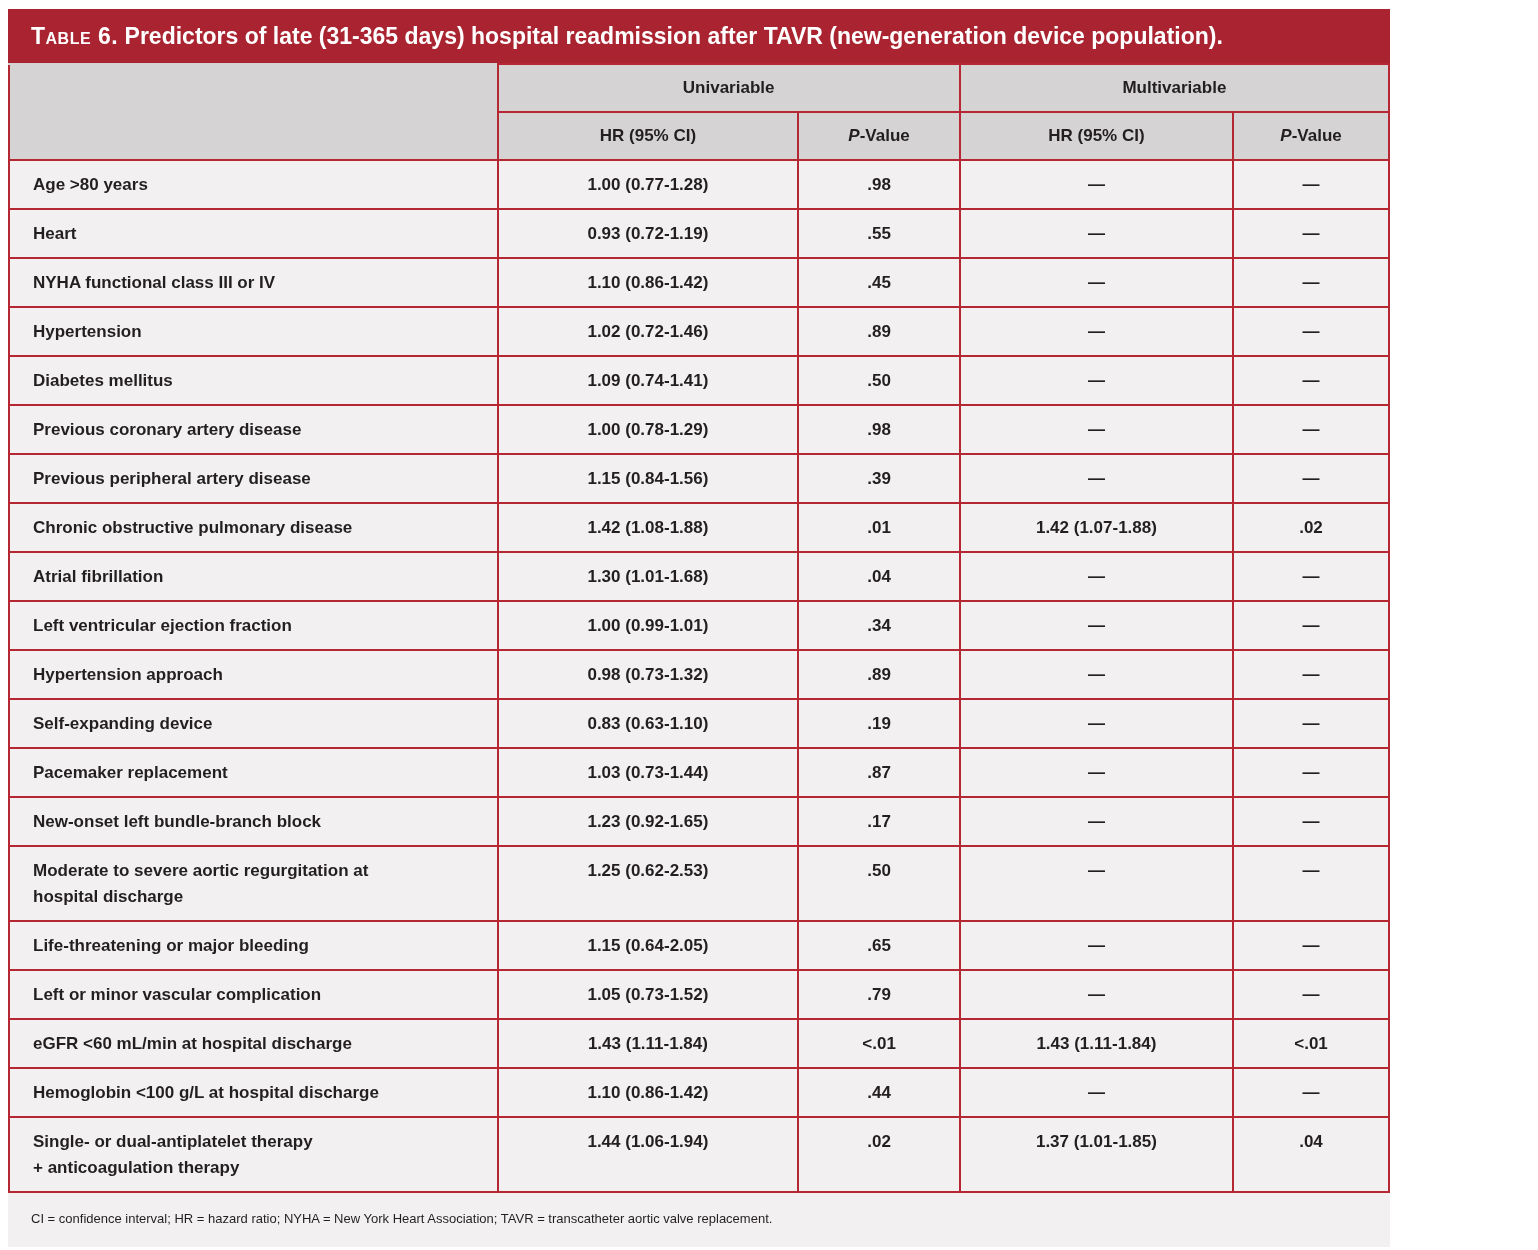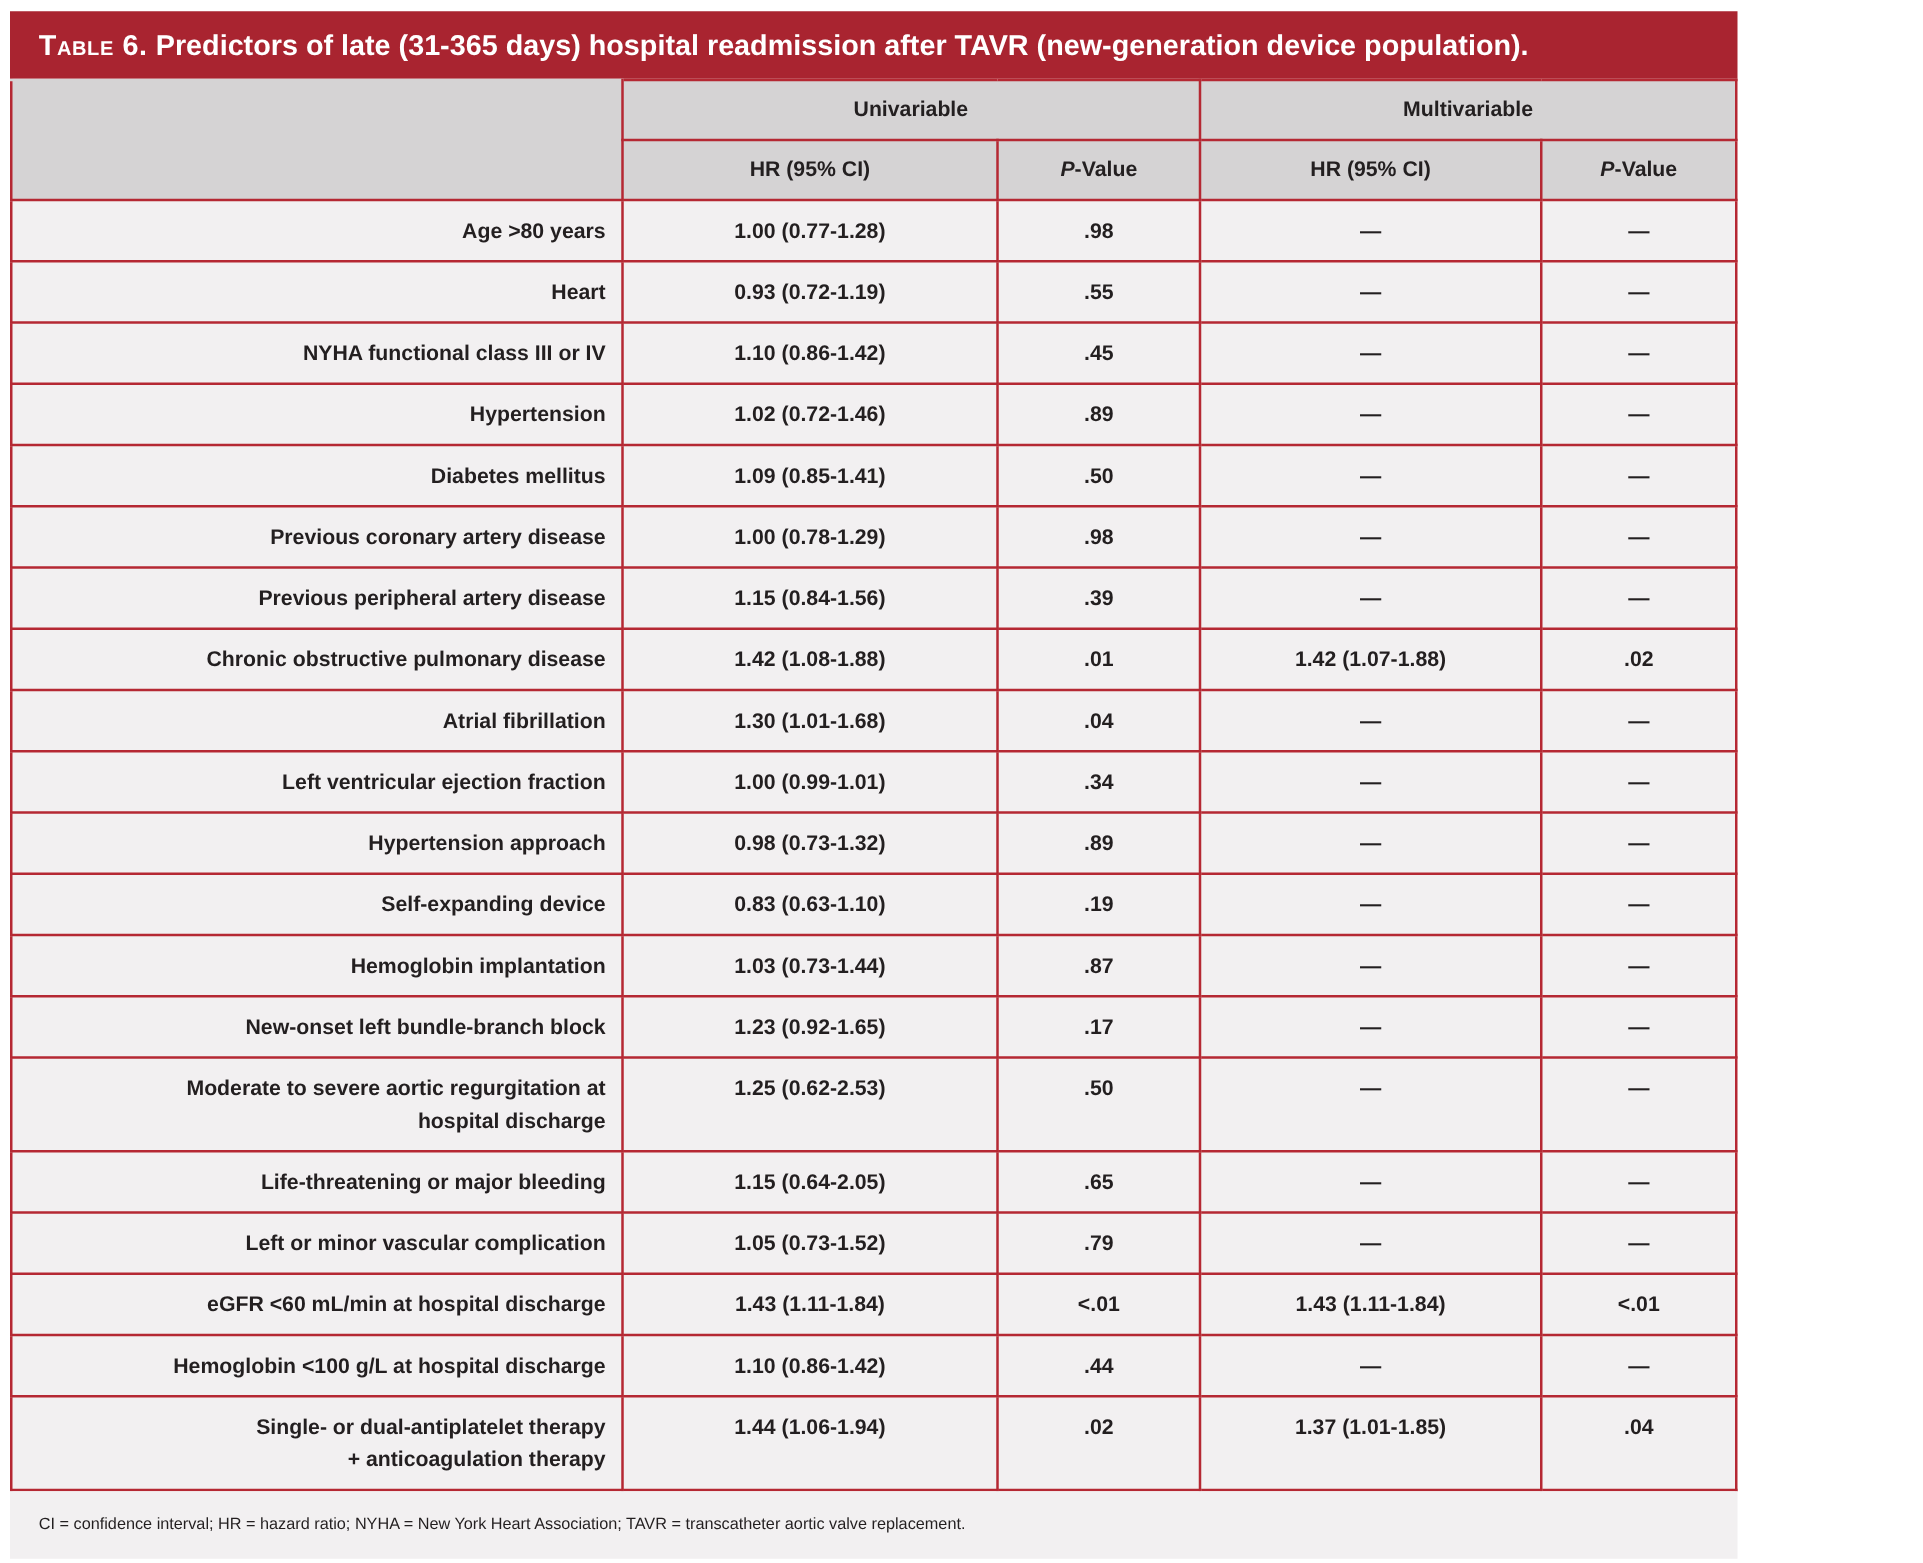--- a/index.html
+++ b/index.html
@@ -48,21 +48,21 @@
     line-height: 26px;
   }
   thead th.corner-cell { border-top-color: var(--header-bg, #d5d3d4); }
   tbody td {
     background: var(--row-bg, #f2f0f1);
     vertical-align: top;
     line-height: 26px;
     font-weight: 700;
   }
   td.label-cell {
-    text-align: right;
+    text-align: left;
     padding: 11px 12px 10px 23px;
     white-space: pre-line;
   }
   td.value-cell {
     text-align: center;
     padding: 11px 8px 10px 8px;
   }
   .p-italic { font-style: italic; }
   .footnote {
     background: var(--row-bg, #f2f0f1);
@@ -127,21 +127,21 @@
   </tr>
         <tr>
     <td class="label-cell">Hypertension</td>
     <td class="value-cell">1.02 (0.72-1.46)</td>
     <td class="value-cell">.89</td>
     <td class="value-cell">—</td>
     <td class="value-cell">—</td>
   </tr>
         <tr>
     <td class="label-cell">Diabetes mellitus</td>
-    <td class="value-cell">1.09 (0.85-1.41)</td>
+    <td class="value-cell">1.09 (0.74-1.41)</td>
     <td class="value-cell">.50</td>
     <td class="value-cell">—</td>
     <td class="value-cell">—</td>
   </tr>
         <tr>
     <td class="label-cell">Previous coronary artery disease</td>
     <td class="value-cell">1.00 (0.78-1.29)</td>
     <td class="value-cell">.98</td>
     <td class="value-cell">—</td>
     <td class="value-cell">—</td>
@@ -182,21 +182,21 @@
     <td class="value-cell">—</td>
   </tr>
         <tr>
     <td class="label-cell">Self-expanding device</td>
     <td class="value-cell">0.83 (0.63-1.10)</td>
     <td class="value-cell">.19</td>
     <td class="value-cell">—</td>
     <td class="value-cell">—</td>
   </tr>
         <tr>
-    <td class="label-cell">Hemoglobin implantation</td>
+    <td class="label-cell">Pacemaker replacement</td>
     <td class="value-cell">1.03 (0.73-1.44)</td>
     <td class="value-cell">.87</td>
     <td class="value-cell">—</td>
     <td class="value-cell">—</td>
   </tr>
         <tr>
     <td class="label-cell">New-onset left bundle-branch block</td>
     <td class="value-cell">1.23 (0.92-1.65)</td>
     <td class="value-cell">.17</td>
     <td class="value-cell">—</td>

